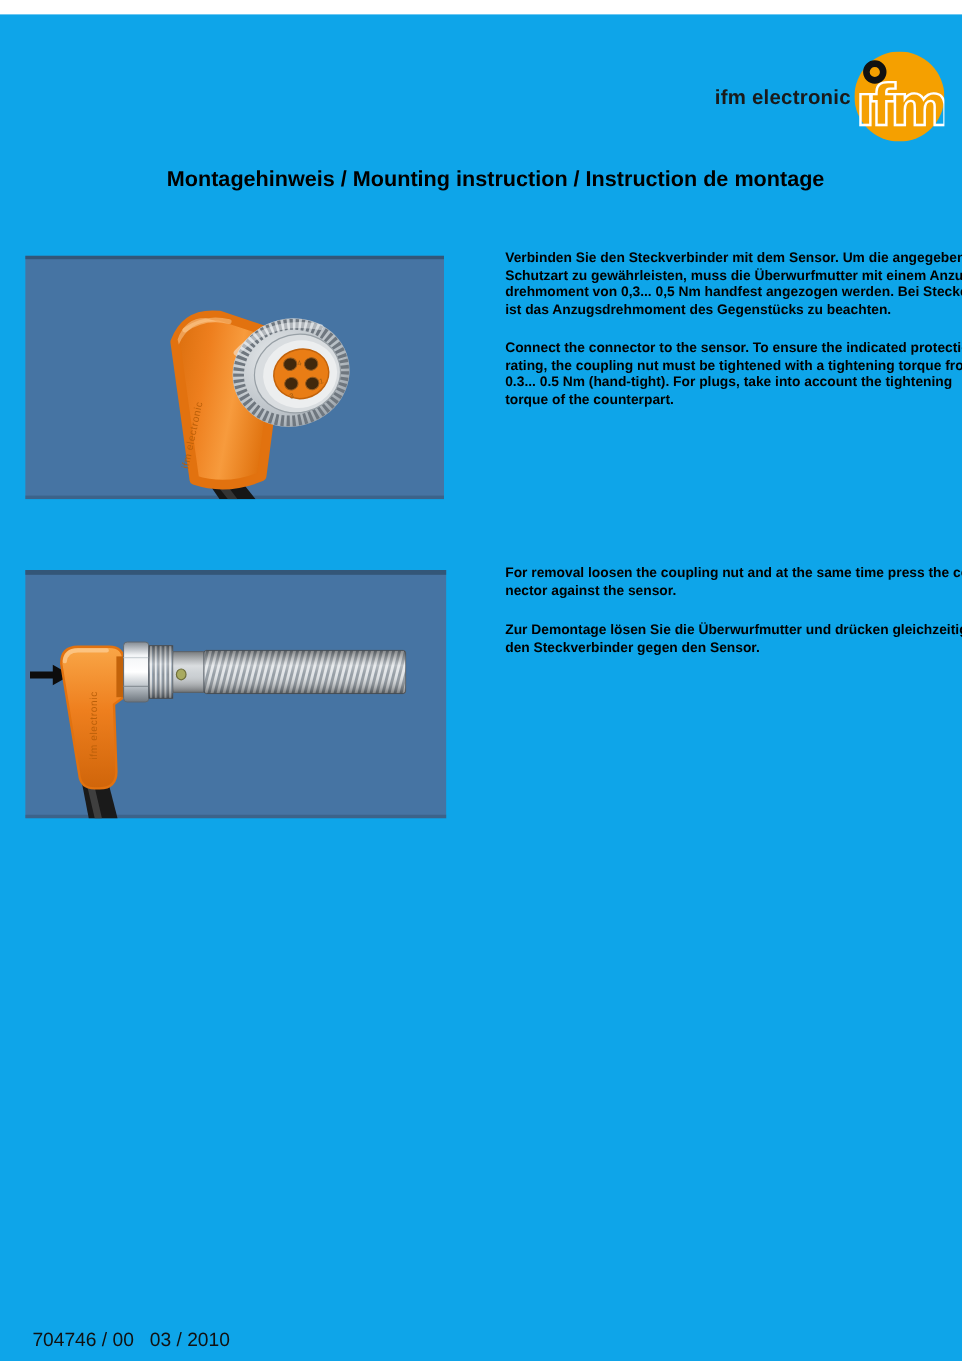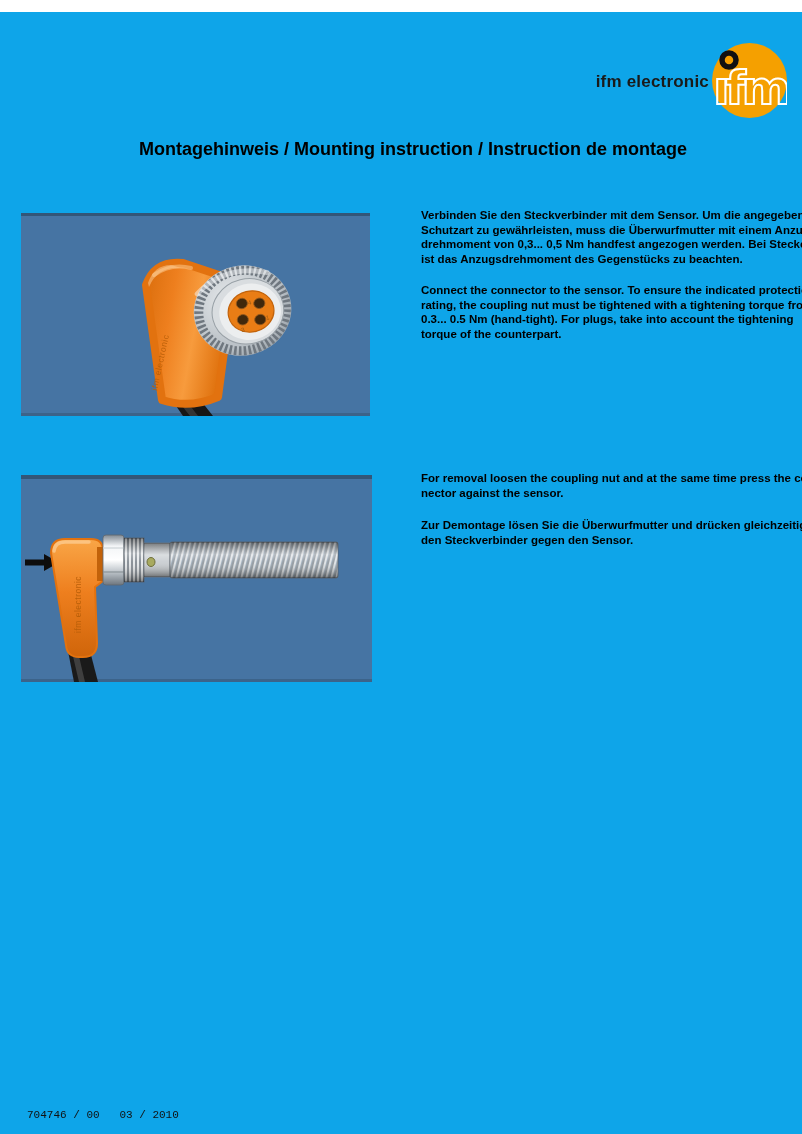--- a/index.html
+++ b/index.html
@@ -61,24 +61,23 @@
     line-height: 14.5px;
     white-space: pre;
     margin: 0 0 17px 0;
     font-weight: bold;
   }
   .col2 .para { margin-bottom: 18px; }
   .footer-line {
     position: absolute;
     left: 27px;
     top: 1097px;
-    font-size: 11px;
+    font-size: 16px;
     white-space: pre;
     color: #111;
-    font-family: Liberation Mono, monospace;
   }
 </style>
 </head>
 <body>
 
 <div class="page">
 
   <div class="brand-text">ifm electronic</div>
   <svg class="brand-logo" viewBox="0 0 75 75" aria-hidden="true">
     <circle cx="37.5" cy="37.5" r="37.5" fill="#F5A000"></circle>

